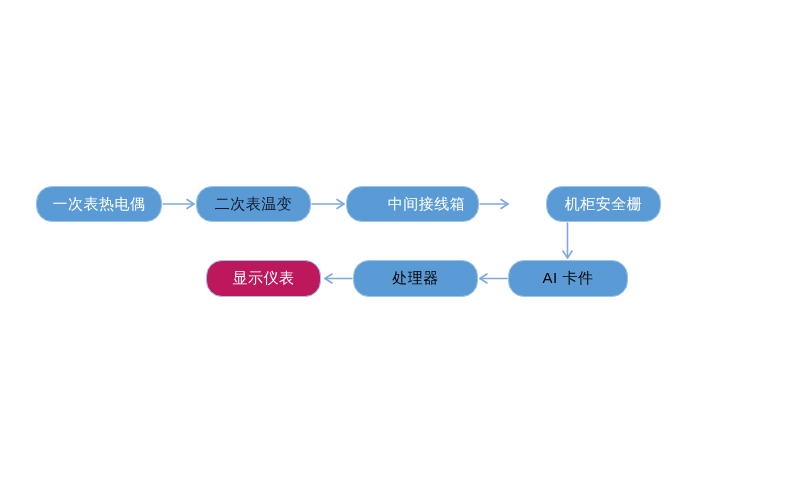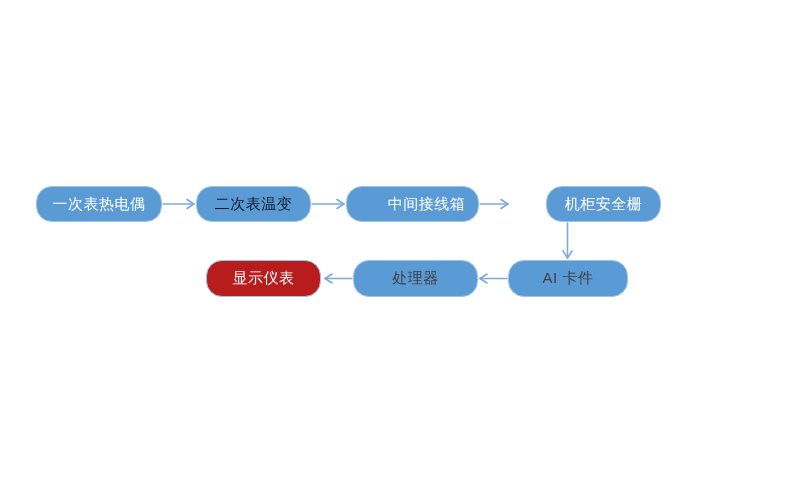--- a/index.html
+++ b/index.html
@@ -80,21 +80,21 @@
     <div class="node" style="left: 196px; top: 186px; width: 115px; height: 36px; background: rgb(91, 155, 213); border-color: rgb(157, 195, 230);">
       <span style="color: #0f172a;">二次表温变</span>
     </div>
     <div class="node" style="left: 346px; top: 186px; width: 133px; height: 36px; background: rgb(91, 155, 213); border-color: rgb(157, 195, 230); padding-left: 28px;">
       <span style="color: rgb(255, 255, 255);">中间接线箱</span>
     </div>
     <div class="node" style="left: 510px; top: 186px; width: 115px; height: 36px; background: rgb(91, 155, 213); border-color: rgb(157, 195, 230); margin-left: 36px;">
       <span style="color: rgb(255, 255, 255);">机柜安全栅</span>
     </div>
     <div class="node" style="left: 508px; top: 260px; width: 120px; height: 37px; background: rgb(91, 155, 213); border-color: rgb(157, 195, 230);">
-      <span style="color: #404040;">AI 卡件</span>
+      <span style="color: #000000;">AI 卡件</span>
     </div>
     <div class="node" style="left: 353px; top: 260px; width: 125px; height: 37px; background: rgb(91, 155, 213); border-color: rgb(157, 195, 230);">
-      <span style="color: #404040;">处理器</span>
+      <span style="color: #000000;">处理器</span>
     </div>
-    <div class="node" style="left: 206px; top: 260px; width: 115px; height: 37px; background: #b91c1c; border-color: rgb(157, 195, 230);">
+    <div class="node" style="left: 206px; top: 260px; width: 115px; height: 37px; background: #be185d; border-color: rgb(157, 195, 230);">
       <span style="color: rgb(255, 255, 255);">显示仪表</span>
     </div>
   </div>
 
 </body></html>

